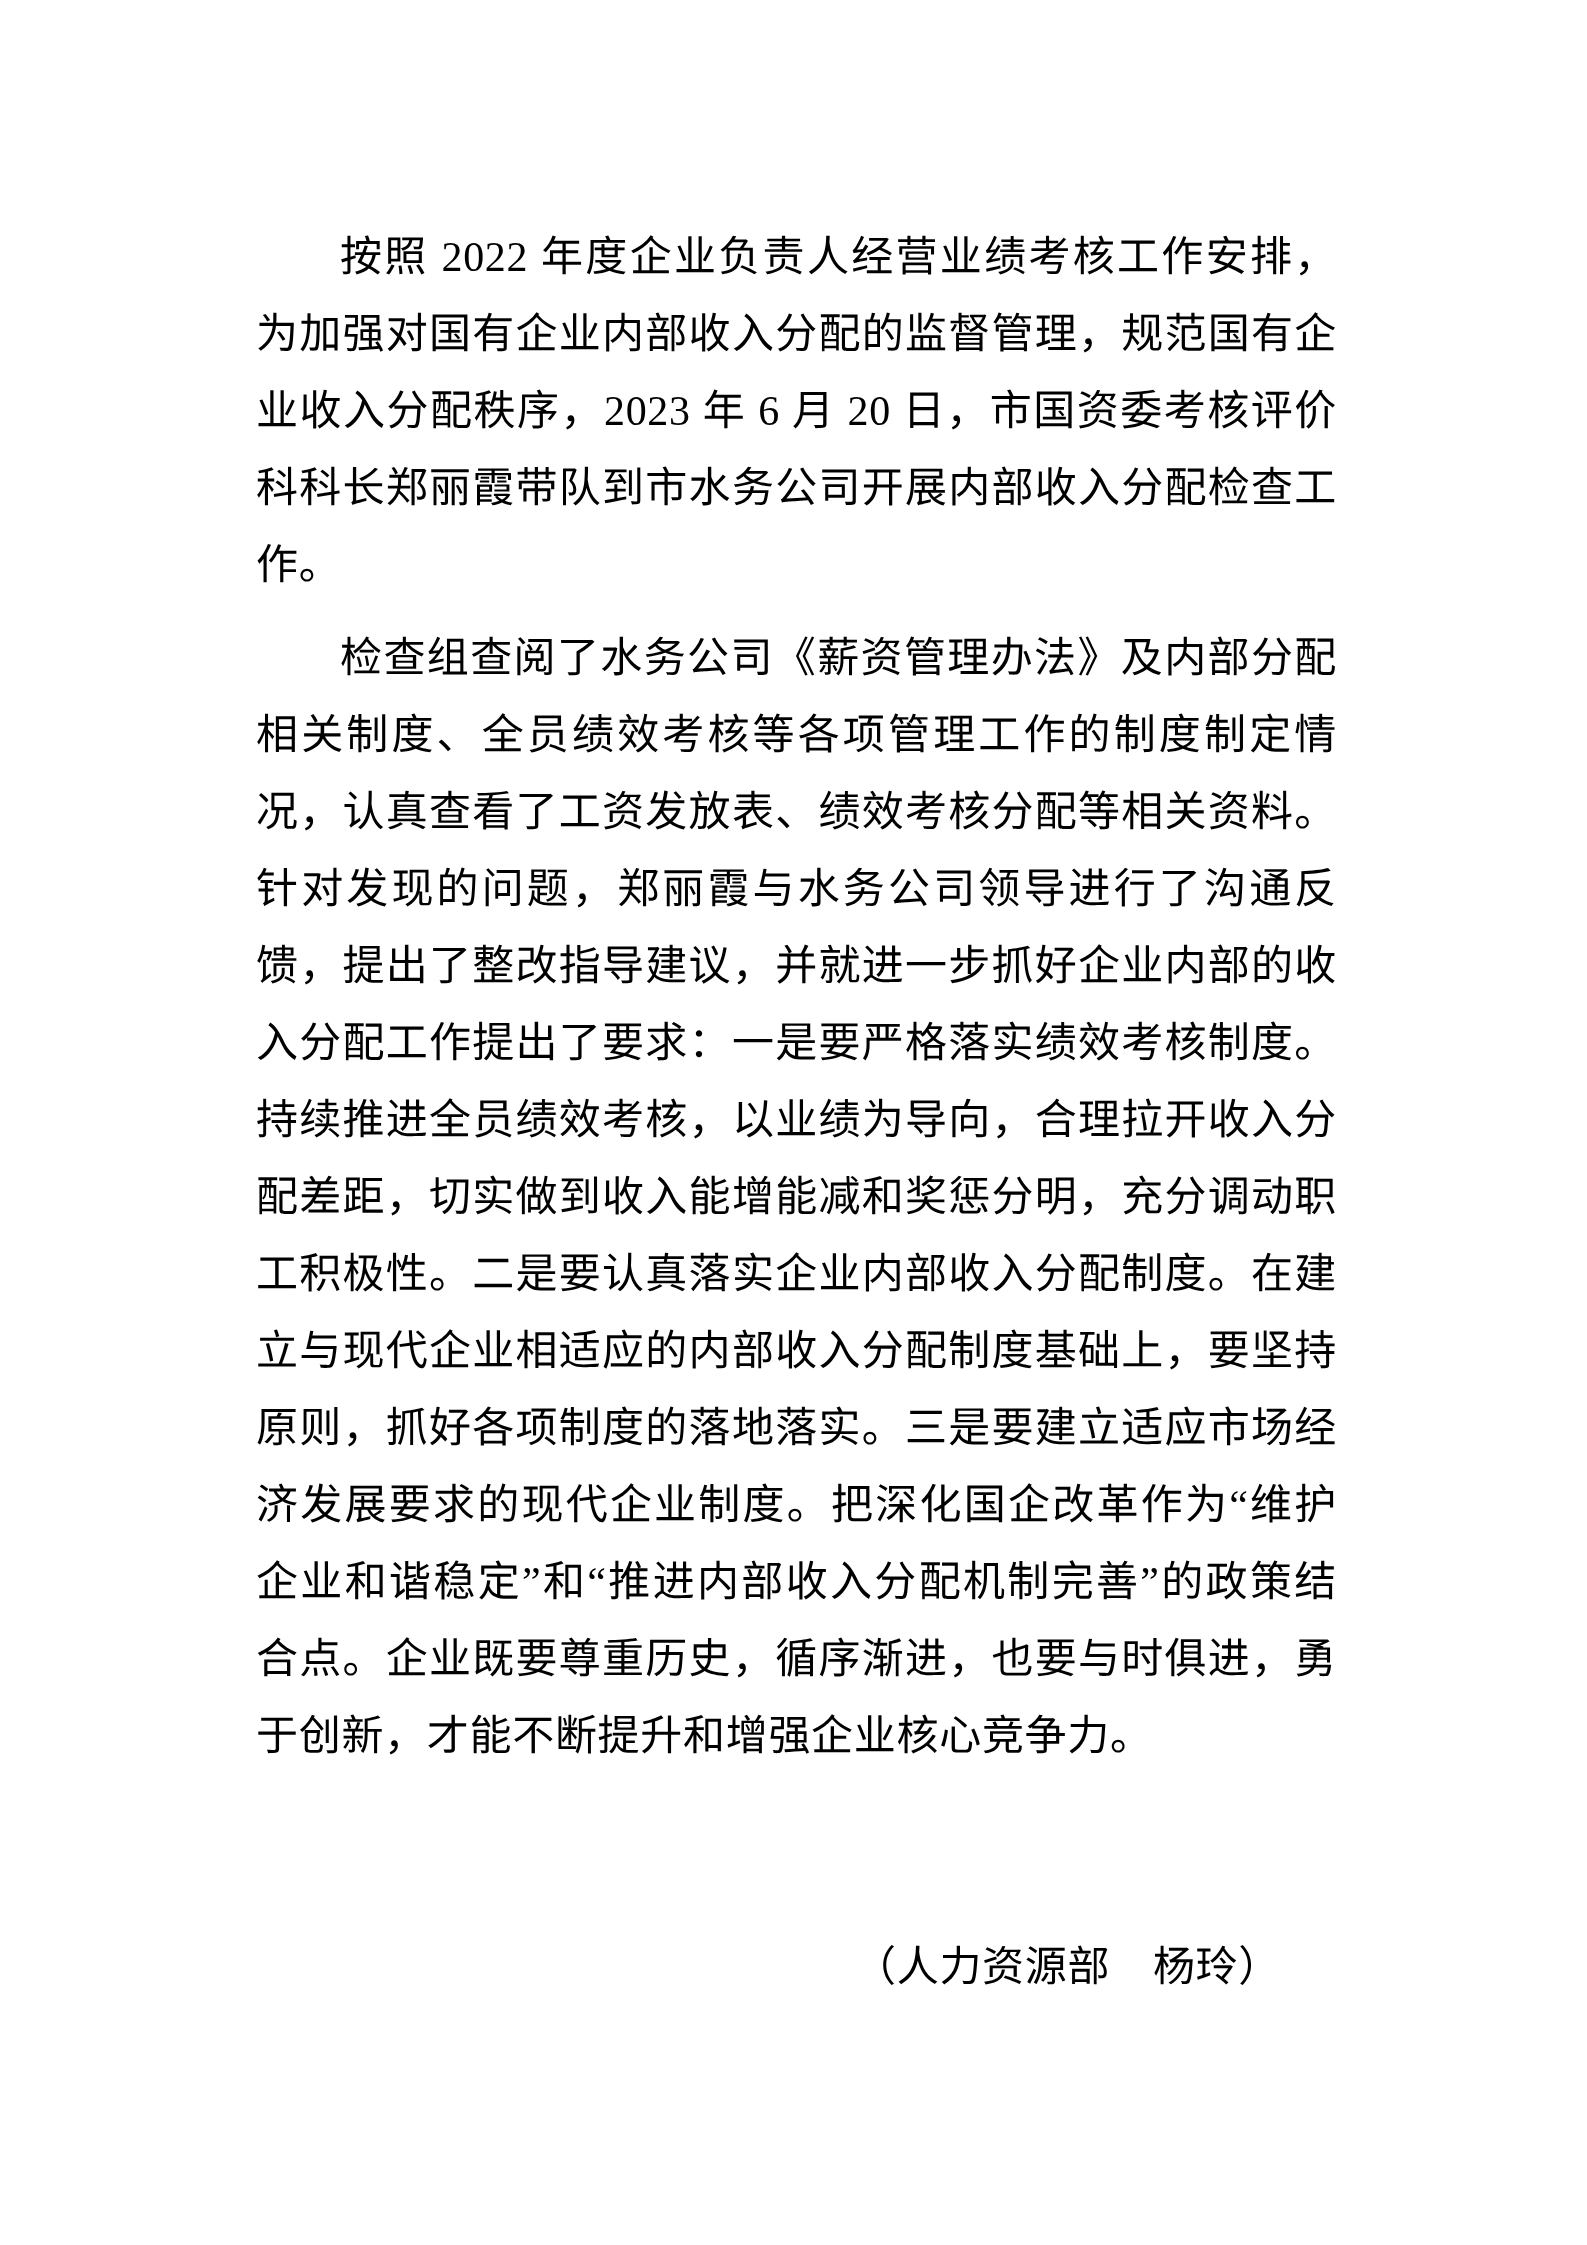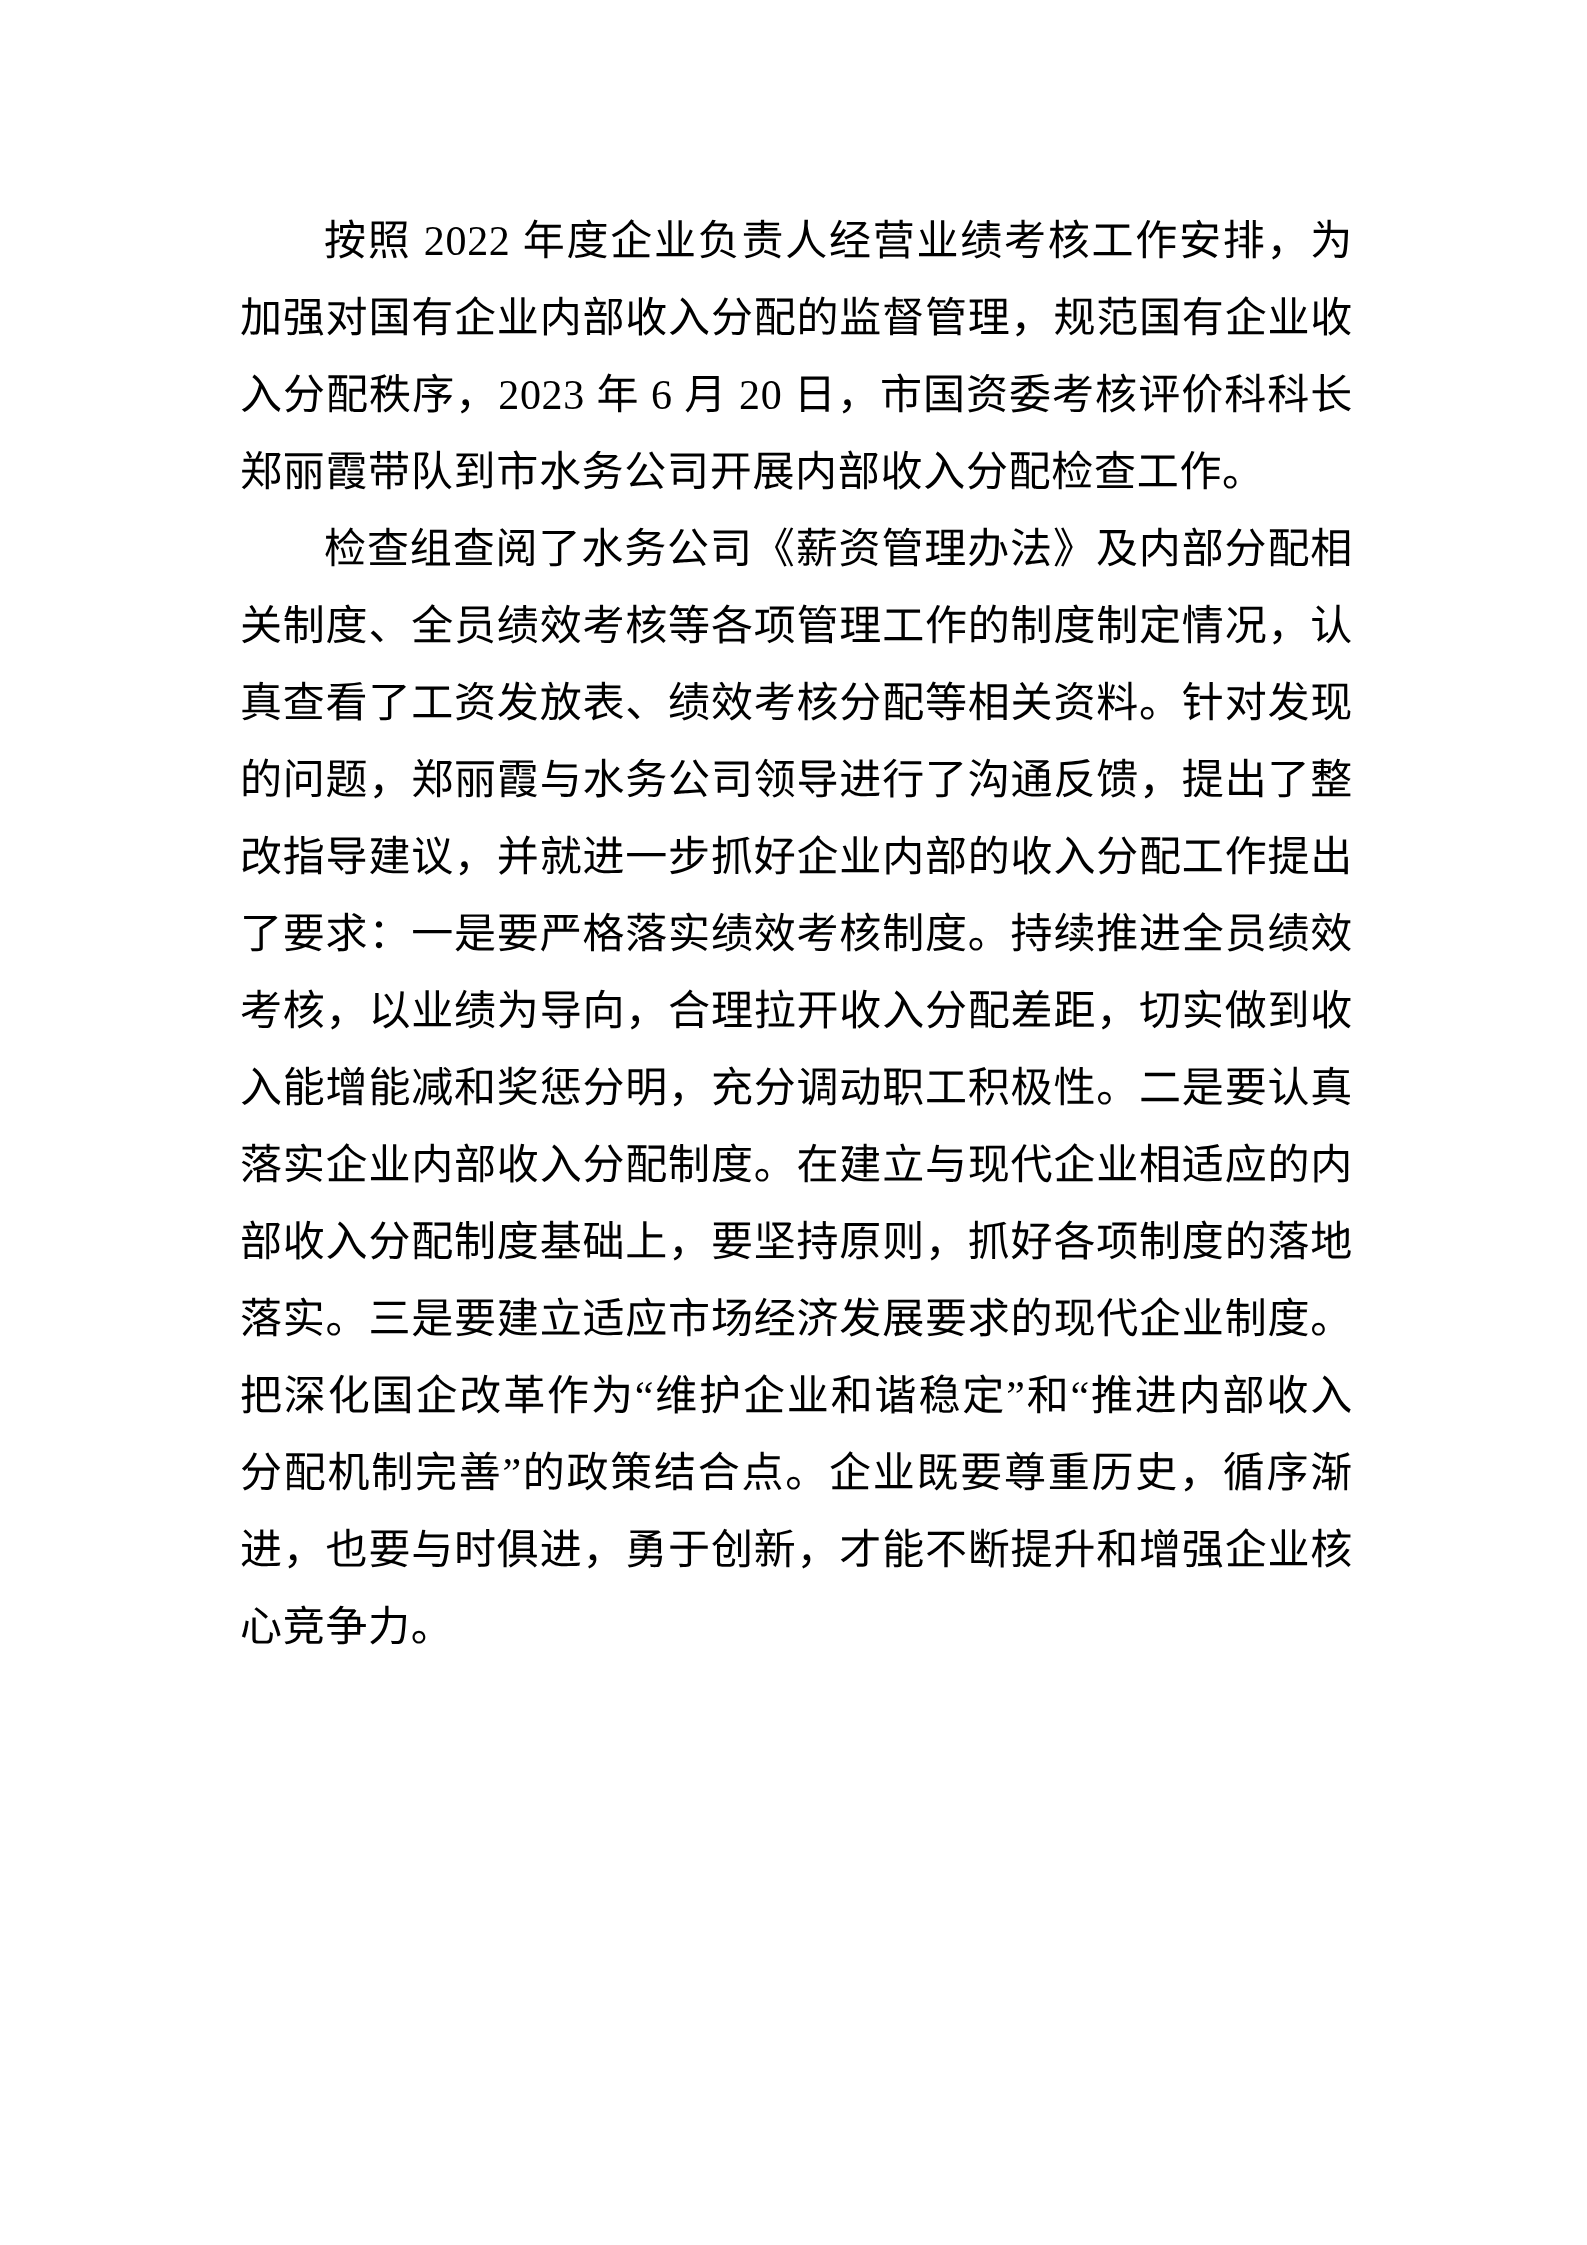--- a/index.html
+++ b/index.html
@@ -13,21 +13,21 @@
     height: 2245px;
     margin: 0 auto;
     background: #ffffff;
     box-sizing: border-box;
     padding: 203px 234px 0 240px;
     overflow: hidden;
     font-family: "Liberation Serif", serif;
     color: #000000;
   }
   .para {
-    margin: 0;
+    margin: 16px;
     font-size: 42px;
     line-height: 77px;
     letter-spacing: 0.7px;
     text-align: justify;
     text-justify: inter-character;
     text-indent: 2em;
     font-weight: 400;
     word-break: break-all;
   }
   .signature {
@@ -40,14 +40,15 @@
     white-space: nowrap;
   }
 </style>
 </head>
 <body>
 
 <div class="page">
   <div>
     <p class="para">按照 2022 年度企业负责人经营业绩考核工作安排，为加强对国有企业内部收入分配的监督管理，规范国有企业收入分配秩序，2023 年 6 月 20 日，市国资委考核评价科科长郑丽霞带队到市水务公司开展内部收入分配检查工作。</p>
     <p class="para">检查组查阅了水务公司《薪资管理办法》及内部分配相关制度、全员绩效考核等各项管理工作的制度制定情况，认真查看了工资发放表、绩效考核分配等相关资料。针对发现的问题，郑丽霞与水务公司领导进行了沟通反馈，提出了整改指导建议，并就进一步抓好企业内部的收入分配工作提出了要求：一是要严格落实绩效考核制度。持续推进全员绩效考核，以业绩为导向，合理拉开收入分配差距，切实做到收入能增能减和奖惩分明，充分调动职工积极性。二是要认真落实企业内部收入分配制度。在建立与现代企业相适应的内部收入分配制度基础上，要坚持原则，抓好各项制度的落地落实。三是要建立适应市场经济发展要求的现代企业制度。把深化国企改革作为“维护企业和谐稳定”和“推进内部收入分配机制完善”的政策结合点。企业既要尊重历史，循序渐进，也要与时俱进，勇于创新，才能不断提升和增强企业核心竞争力。</p>
+    <p class="signature">（人力资源部　杨玲）</p>
   </div>
 </div>
 
 </body></html>

